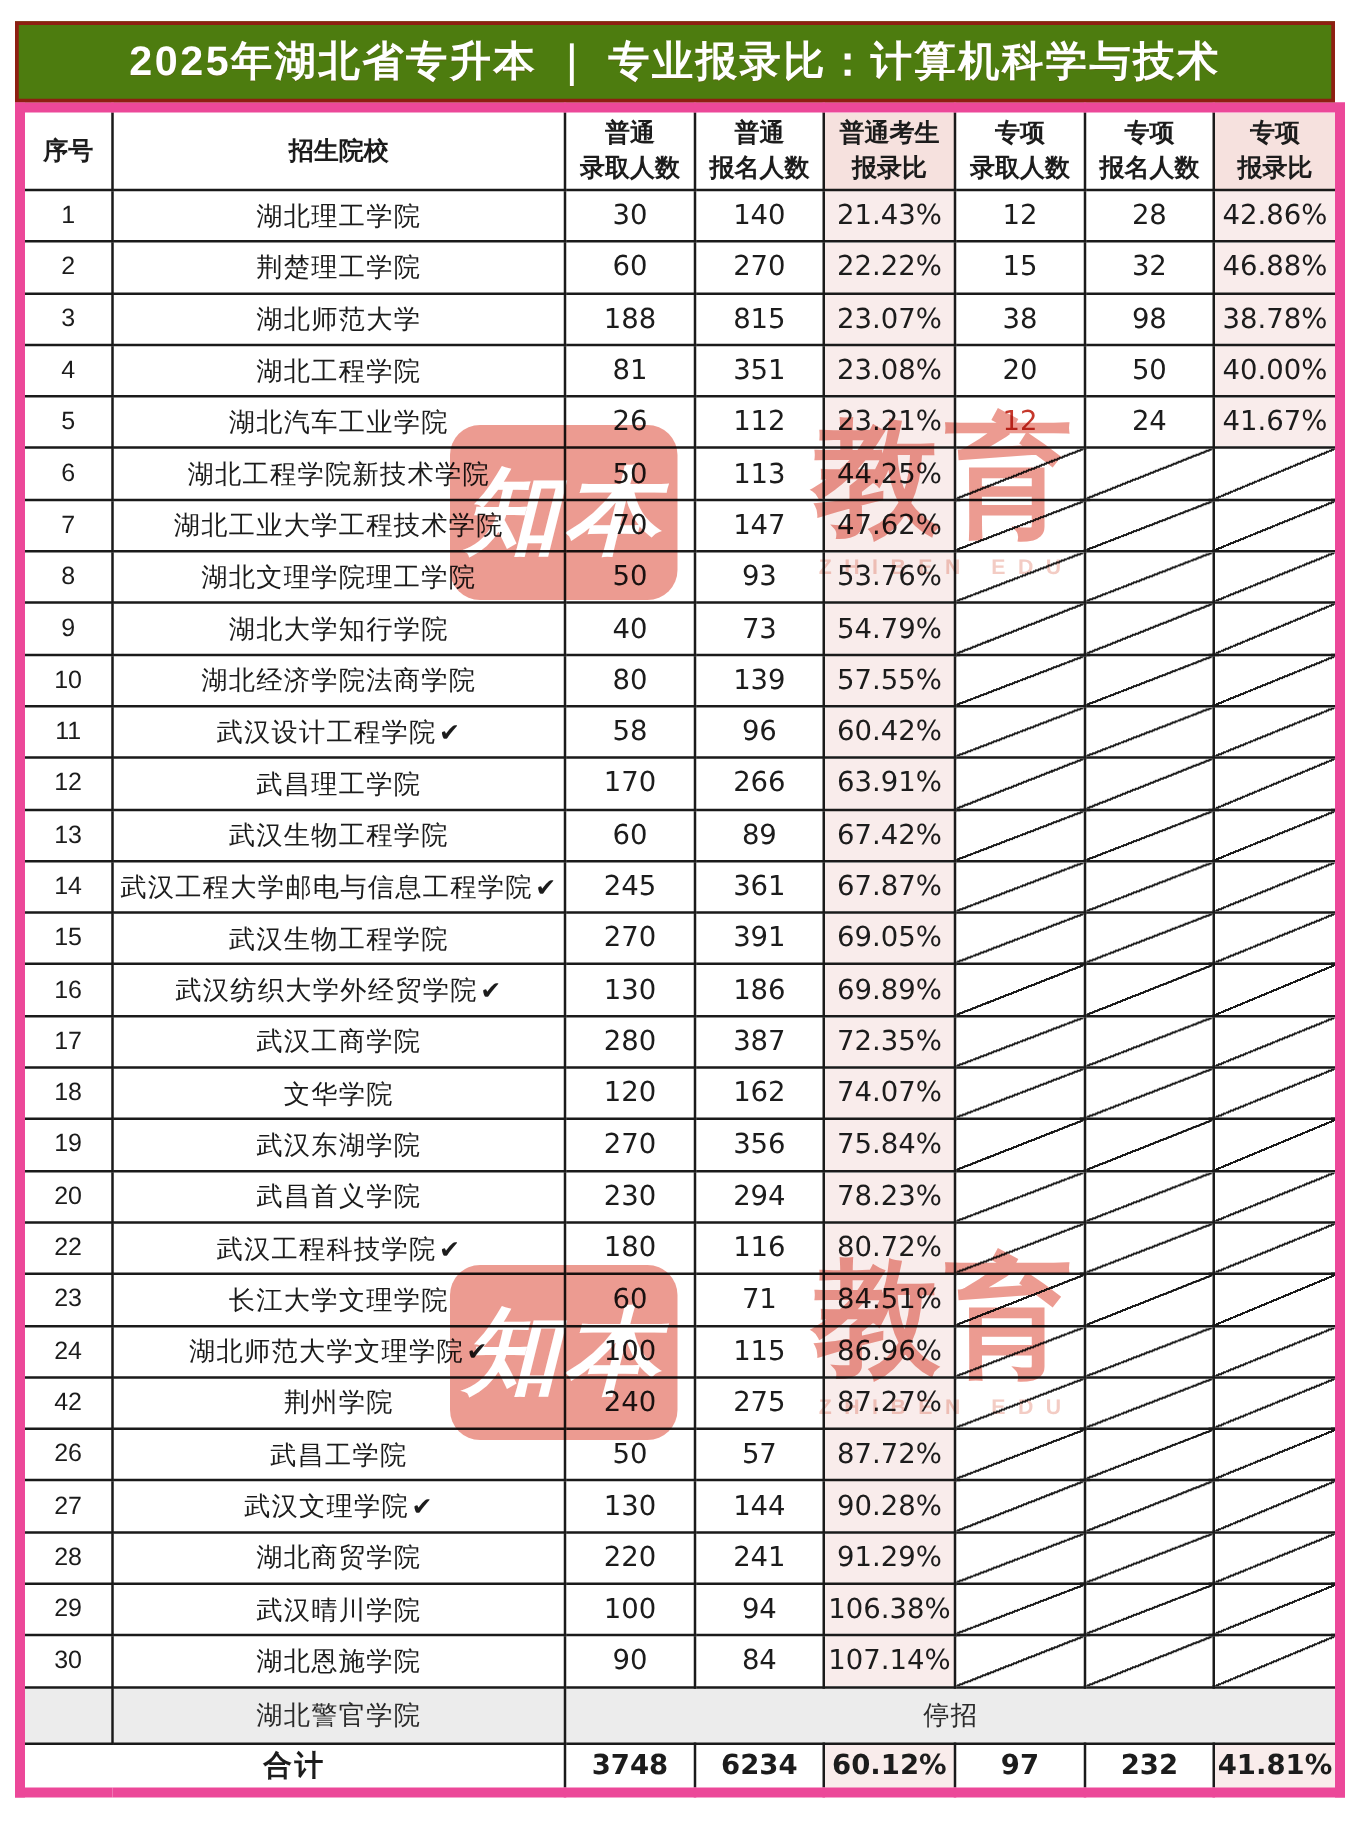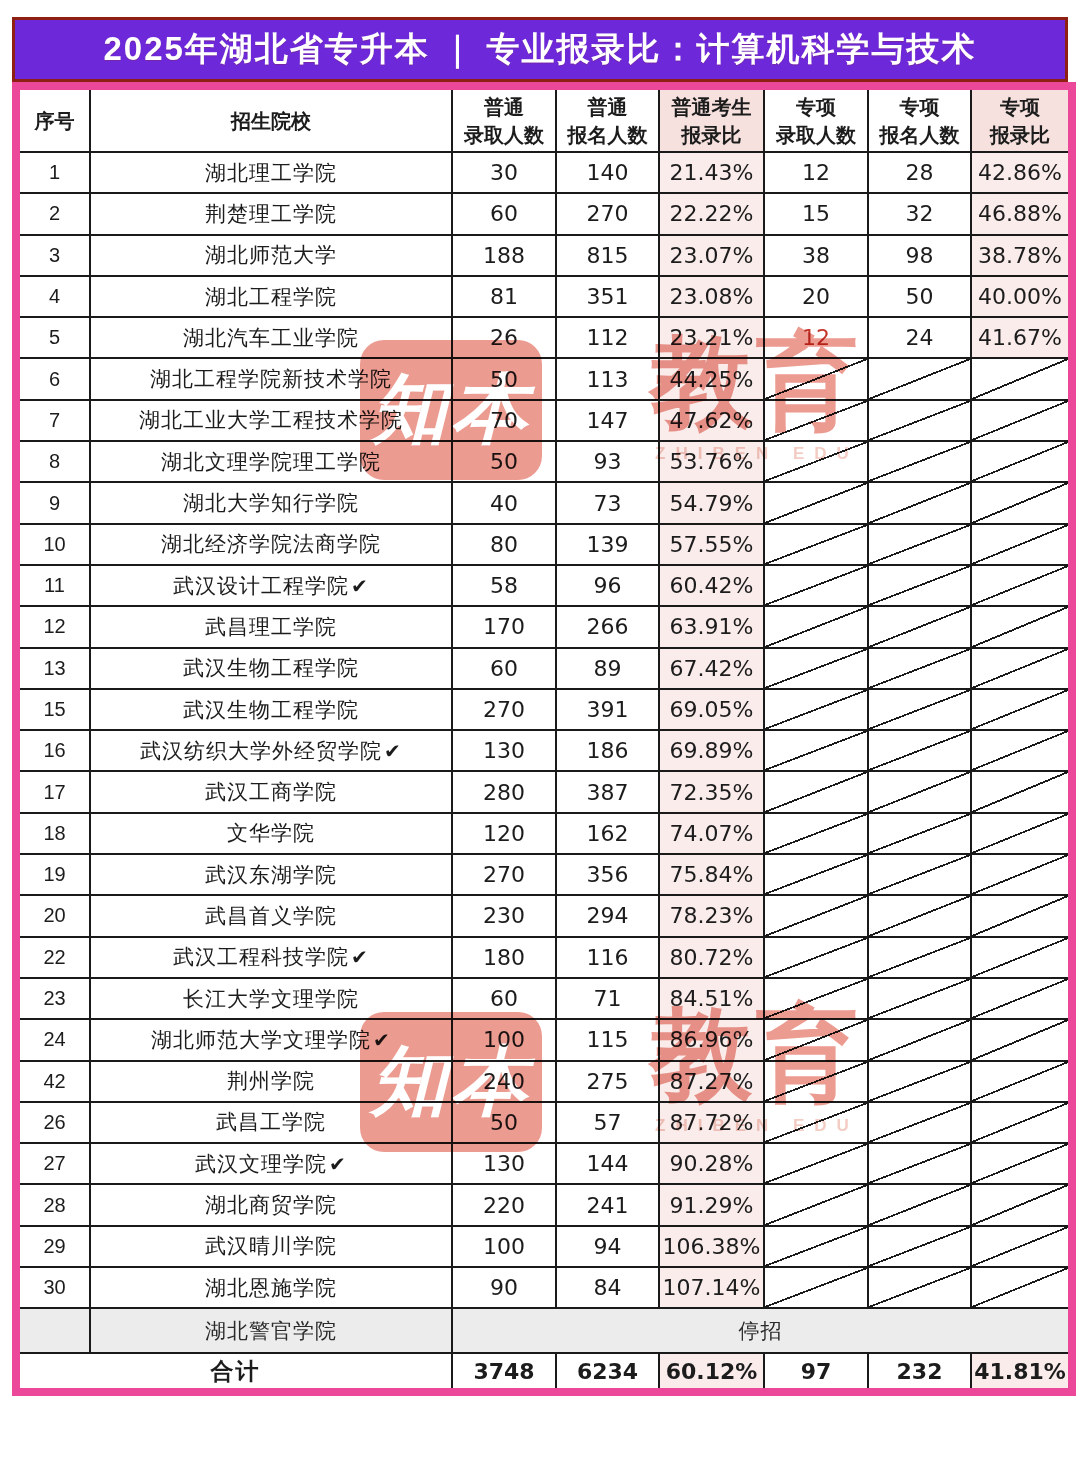--- a/index.html
+++ b/index.html
@@ -6,21 +6,21 @@
   body{
     width:1080px;height:1477px;position:relative;overflow:hidden;
     font-family:"Liberation Sans","DejaVu Sans",sans-serif;color:#1c1c1c;
     -webkit-font-smoothing:antialiased;
   }
   .sheet{position:absolute;left:12px;top:17px;width:1056px;}
 
   
   .title-bar{
     box-sizing:border-box;height:65px;
-    background:#6d28d9;border:3px solid #8e1f12;
+    background:#4d7c0f;border:3px solid #8e1f12;
     display:flex;align-items:center;justify-content:center;
     color:#ffffff;font-size:33px;font-weight:800;letter-spacing:2px;
     text-shadow:0 1px 0 rgba(140,30,18,.25);
   }
 
   
   table.main{
     border-collapse:collapse;table-layout:fixed;width:1056px;
     border:8px solid #ec4899;
   }
@@ -244,20 +244,30 @@
           <td class="diag"></td>
           <td class="diag"></td>
           <td class="diag"></td>
         </tr>
         <tr>
           <td class="c-no">13</td>
           <td class="c-school">武汉生物工程学院</td>
           <td class="num">60</td>
           <td class="num">89</td>
           <td class="num pink">67.42%</td>
+          <td class="diag"></td>
+          <td class="diag"></td>
+          <td class="diag"></td>
+        </tr>
+        <tr>
+          <td class="c-no">14</td>
+          <td class="c-school">武汉工程大学邮电与信息工程学院<span class="check">✔</span></td>
+          <td class="num">245</td>
+          <td class="num">361</td>
+          <td class="num pink">67.87%</td>
           <td class="diag"></td>
           <td class="diag"></td>
           <td class="diag"></td>
         </tr>
         <tr>
           <td class="c-no">15</td>
           <td class="c-school">武汉生物工程学院</td>
           <td class="num">270</td>
           <td class="num">391</td>
           <td class="num pink">69.05%</td>

